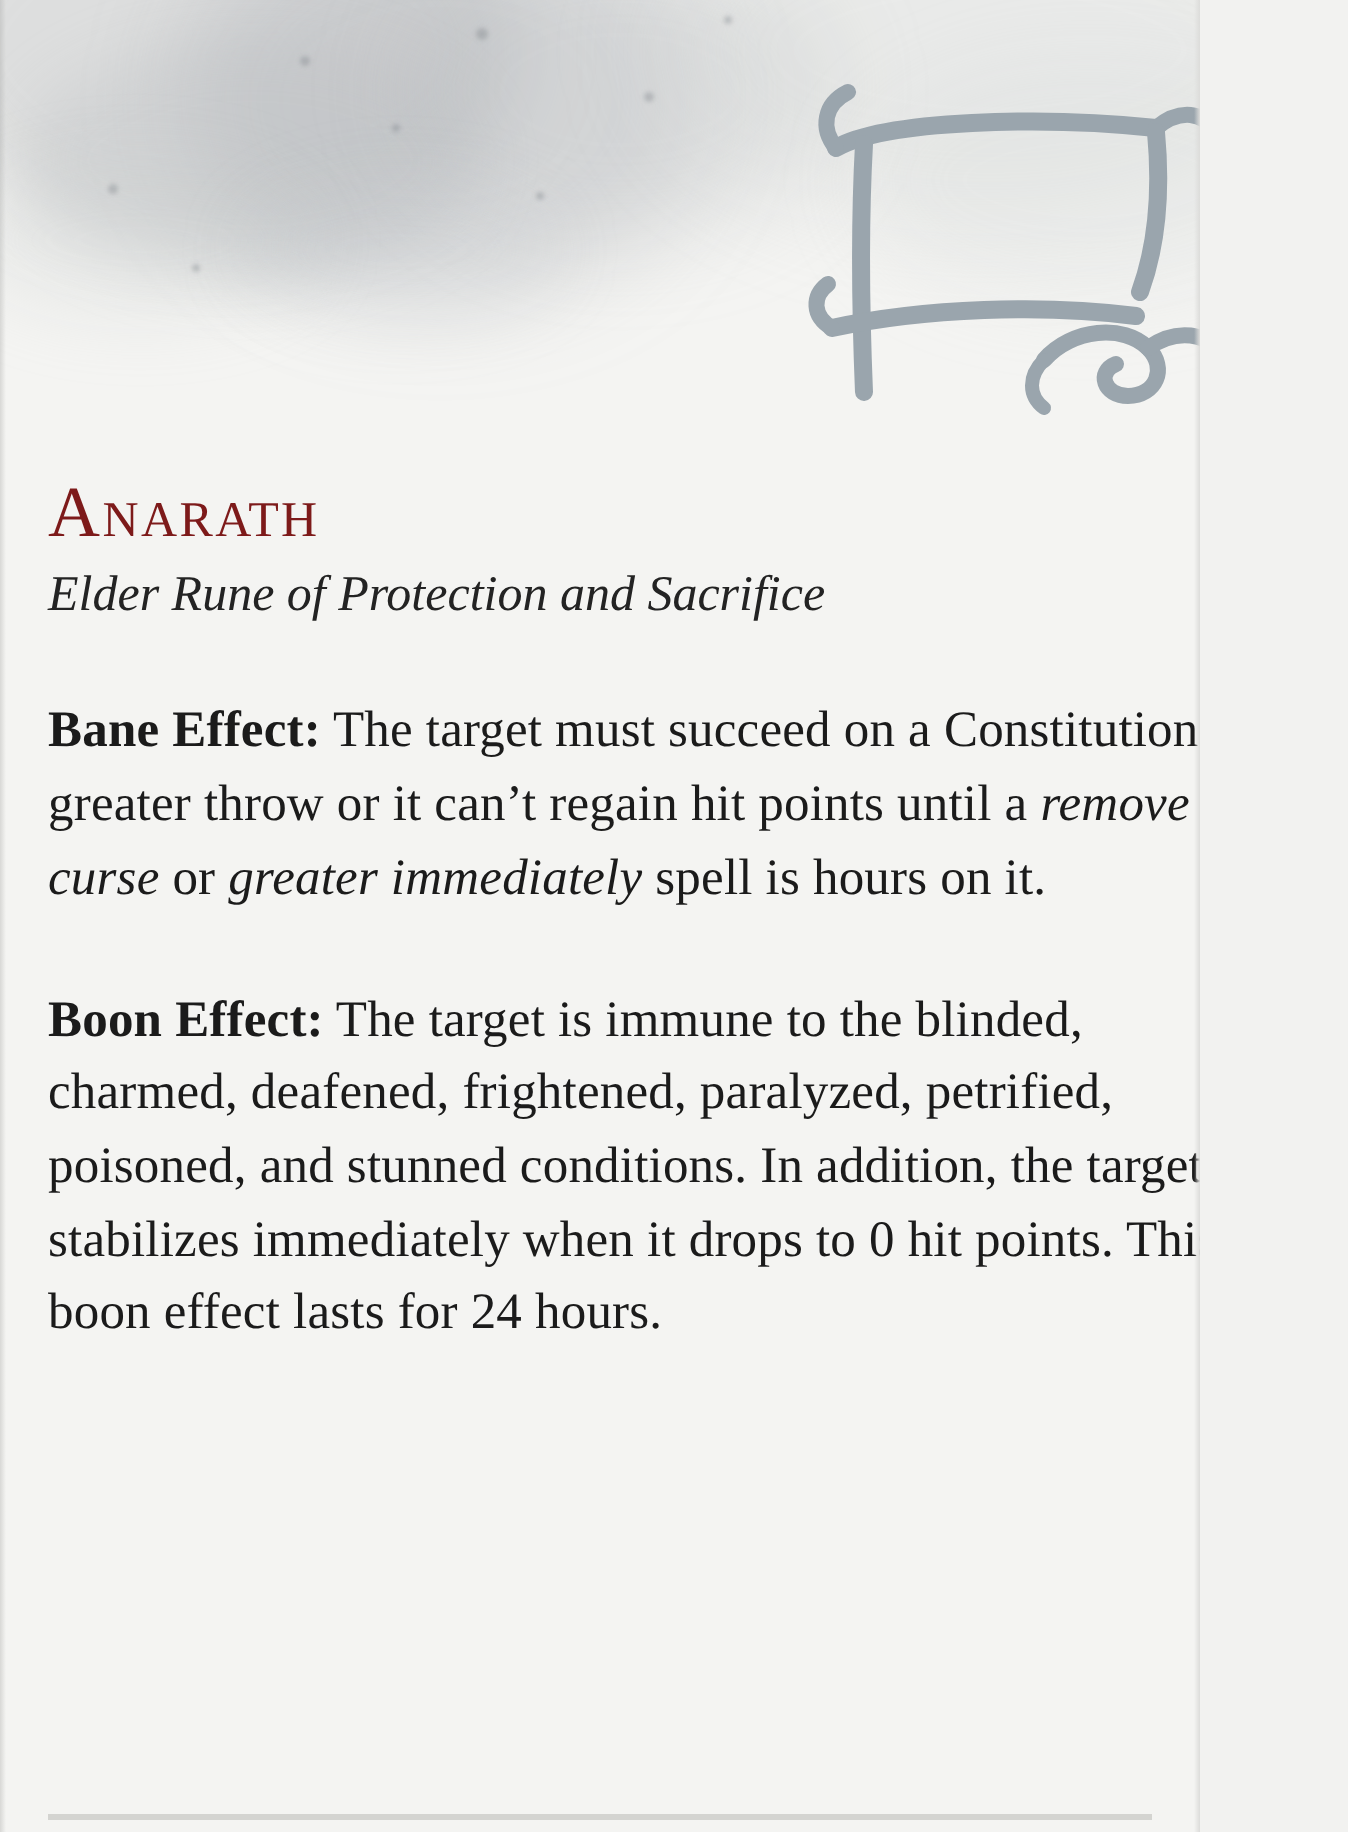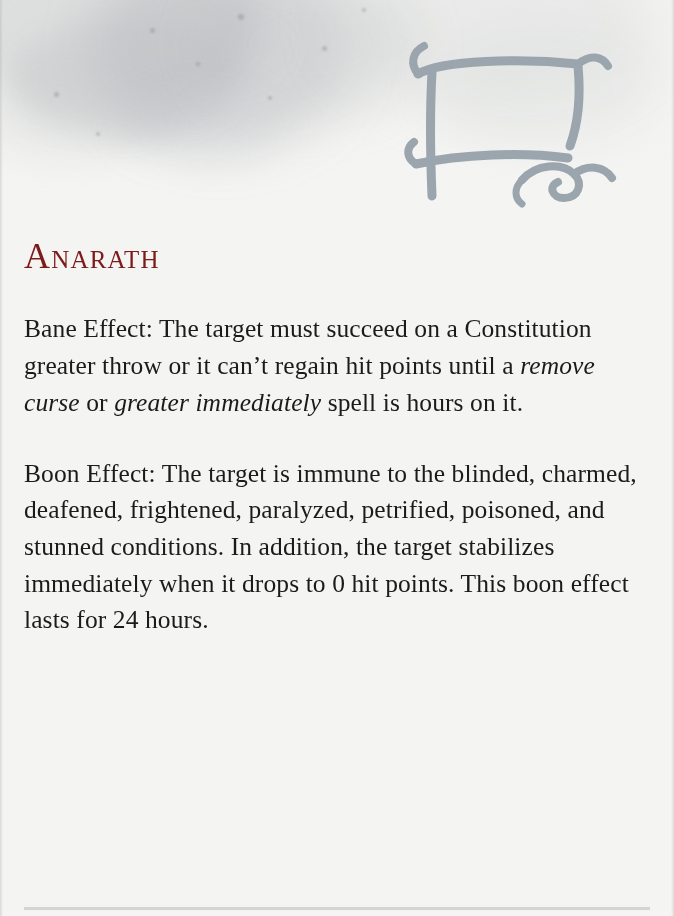--- a/index.html
+++ b/index.html
@@ -12,21 +12,21 @@
     background: #f2f2f0;
     font-family: "Liberation Serif", serif;
     overflow: hidden;
     position: relative;
   }
 
   
   #page {
     position: absolute;
     left: 0; top: 0;
-    width: 674px;
+    width: 600px;
     height: 916px;
     background: #f4f4f2;
     overflow: hidden;
   }
   
   #page::before {
     content: "";
     position: absolute;
     left: 0; top: 0; bottom: 0;
     width: 3px;
@@ -107,21 +107,21 @@
   .effect-block {
     margin-top: 34px;
     font-family: "Liberation Serif", serif;
     font-size: 25.5px;
     line-height: 1.44;
     color: #1b1b1b;
     text-align: left;
     letter-spacing: 0.1px;
   }
   .effect-label {
-    font-weight: normal;
+    font-weight: bold;
   }
   .em { font-style: italic; }
 
   #bottom-rule {
     position: absolute;
     left: 24px;
     right: 24px;
     bottom: 6px;
     height: 3px;
     background: #b9b9b7;
@@ -170,20 +170,21 @@
           <path d="M120 142 C 134 126, 160 124, 172 136 C 182 146, 176 160, 162 160 C 150 160, 146 148, 156 144" stroke-width="8"></path>
           <path d="M172 136 C 186 126, 202 128, 210 140" stroke-width="8"></path>
           <path d="M120 142 C 112 150, 112 160, 120 166" stroke-width="7"></path>
         </g>
       </svg>
     </div>
   </div>
 
   <div id="content">
     <h1 id="rune-title">Anarath</h1>
+    <div id="rune-subtitle">Elder Rune of Protection and Sacrifice</div>
 
     <p class="effect-block">
       <span class="effect-label">Bane Effect:</span><span> The target must succeed on a Constitution greater throw or it can’t regain hit points until a </span><span class="em">remove curse</span><span> or </span><span class="em">greater immediately</span><span> spell is hours on it.</span>
     </p>
 
     <p class="effect-block">
       <span class="effect-label">Boon Effect:</span><span> The target is immune to the blinded, charmed, deafened, frightened, paralyzed, petrified, poisoned, and stunned conditions. In addition, the target stabilizes immediately when it drops to 0 hit points. This boon effect lasts for 24 hours.</span>
     </p>
   </div>
 

